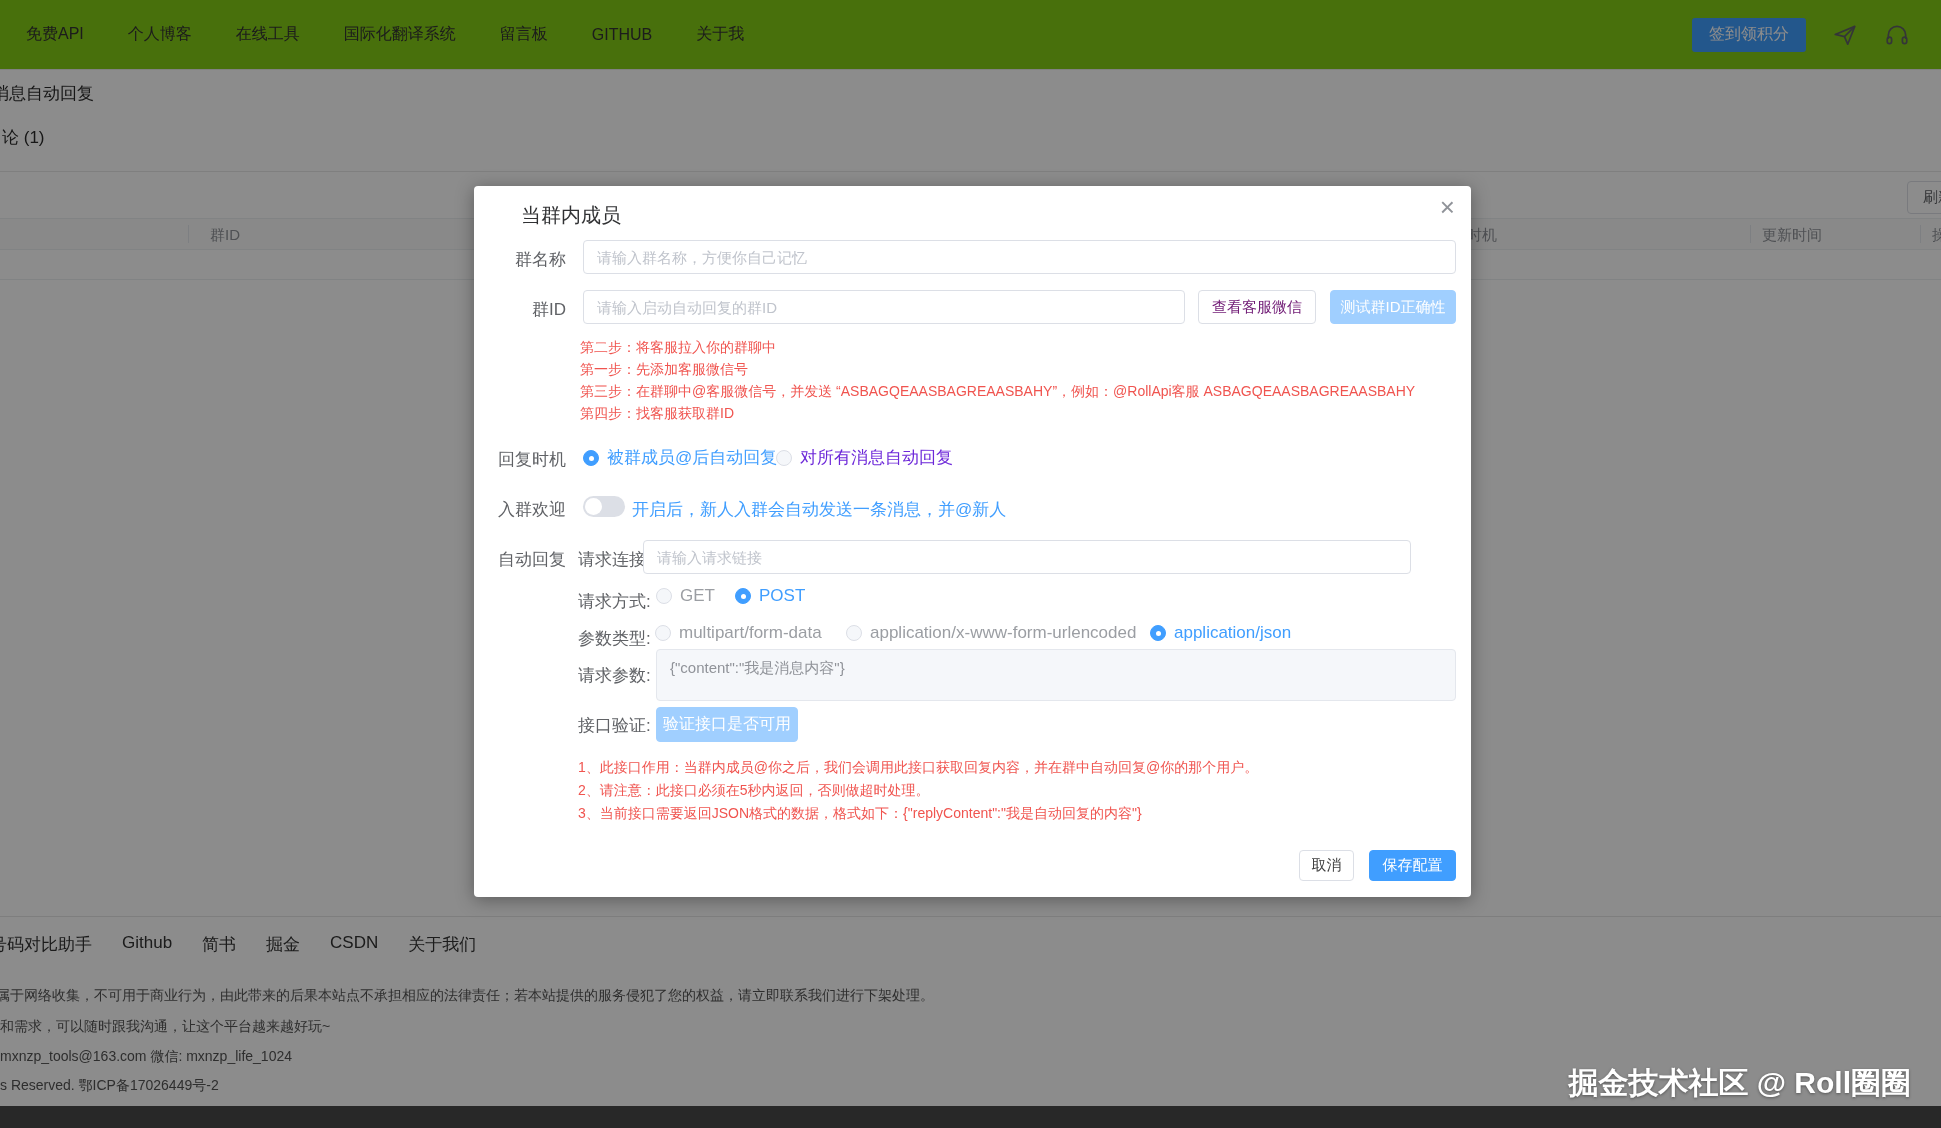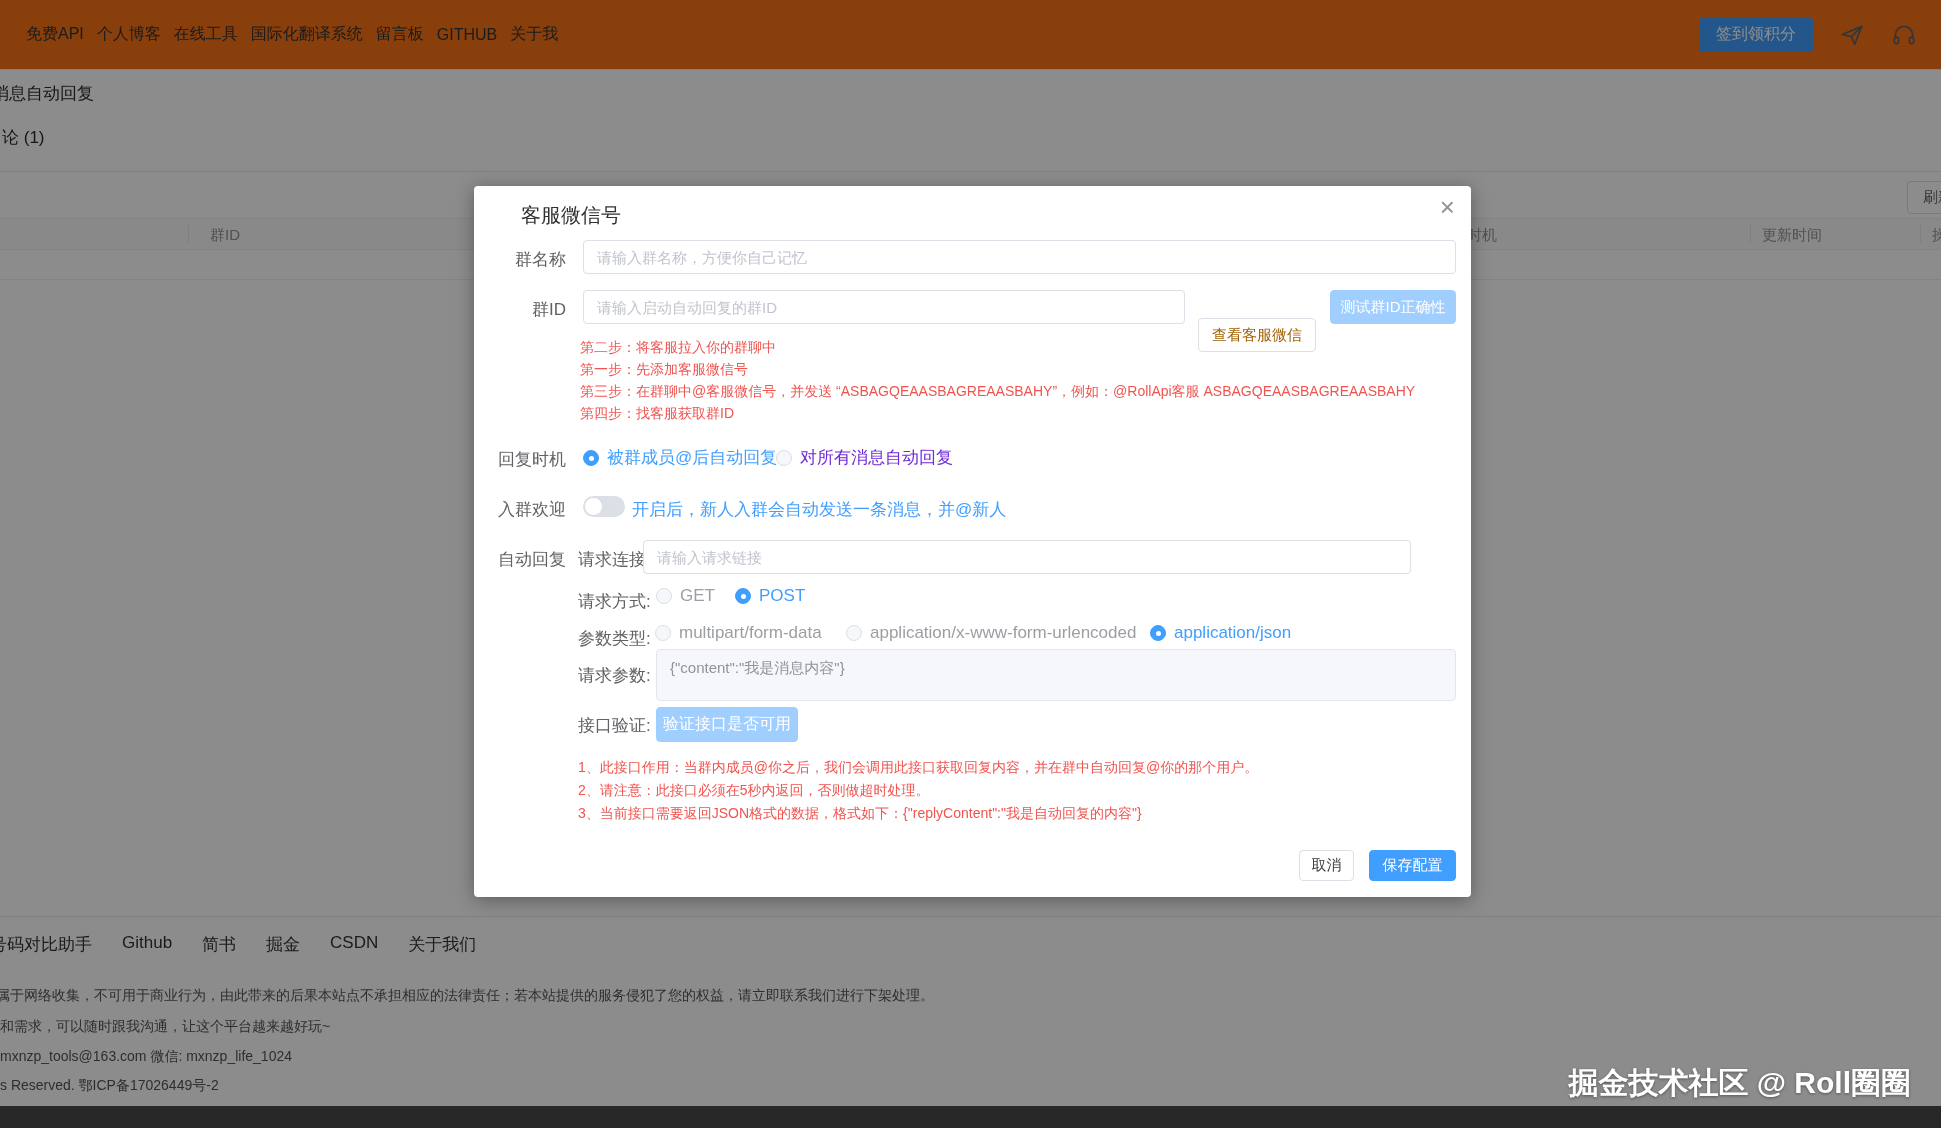--- a/index.html
+++ b/index.html
@@ -3,23 +3,23 @@
 <meta charset="utf-8">
 <style>
   * { margin:0; padding:0; box-sizing:border-box; }
   html,body { width:1941px; height:1128px; }
   body { position:relative; overflow:hidden; background:#fff;
          font-family:"Liberation Sans", sans-serif; color:#333; }
 
   
   .page { position:absolute; inset:0; background:#fff; }
 
-  .nav { position:absolute; top:0; left:0; right:0; height:70px; background:#f97316;
+  .nav { position:absolute; top:0; left:0; right:0; height:70px; background:#84cc16;
          border-bottom:1px solid #ececec; display:flex; align-items:center;
-         padding:0 24px 0 26px; gap:13px; }
+         padding:0 31px 0 26px; gap:44px; }
   .nav-item { font-size:16px; color:#333; white-space:nowrap; cursor:pointer; }
   .nav-right { margin-left:auto; display:flex; align-items:center; gap:26px; }
   .signin-btn { background:#409eff; color:#fff; font-size:16px; border:none;
                 border-radius:3px; height:34px; padding:0 17px; cursor:pointer; }
   .nav-icon svg { display:block; }
 
   .page-heading { position:absolute; top:82px; left:-8px; font-size:17px; color:#2b2b2b; }
   .page-subheading { position:absolute; top:126px; left:2px; font-size:17px; color:#2b2b2b; }
 
   .card { position:absolute; top:171px; left:0; right:0; height:108px; background:#fff;
@@ -65,21 +65,21 @@
 
   .txt-input { position:absolute; height:34px; border:1px solid #dcdfe6; border-radius:4px;
                font-size:15px; color:#606266; padding:0 13px; outline:none;
                font-family:"Liberation Sans", sans-serif; }
   .txt-input::placeholder { color:#c0c4cc; }
 
   .in-name { left:109px; top:54px;  width:873px; }
   .in-gid  { left:109px; top:104px; width:602px; }
 
   .btn-plain { position:absolute; background:#fff; border:1px solid #dcdfe6; border-radius:4px;
-               font-size:15px; color:#a16207; cursor:pointer;margin-top:28px; }
+               font-size:15px; color:#701a75; cursor:pointer; }
   .btn-view  { left:724px; top:104px; width:118px; height:34px; }
   .btn-test  { position:absolute; left:856px; top:104px; width:126px; height:34px;
                background:#a0cfff; border:1px solid #a0cfff; border-radius:4px;
                font-size:15px; color:#fff; cursor:pointer; }
 
   .steps { position:absolute; left:106px; top:150px; }
   .step  { font-size:14px; color:#f0544f; line-height:22px; white-space:nowrap; }
 
   .radio-item { position:absolute; display:flex; align-items:center; gap:8px;
                 font-size:17px; white-space:nowrap; cursor:pointer; }
@@ -185,21 +185,21 @@
     <div class="footer-line fl-3">mxnzp_tools@163.com 微信: mxnzp_life_1024</div>
     <div class="footer-line fl-4">s Reserved. 鄂ICP备17026449号-2</div>
     <div class="dark-strip"></div>
   </div>
 
 </div>
 
 <div class="overlay"></div>
 
 <div class="modal">
-  <div class="m-title">客服微信号</div>
+  <div class="m-title">当群内成员</div>
   <button class="m-close">×</button>
 
   <div class="f-label" style="top:62px">群名称</div>
   <input class="txt-input in-name" placeholder="请输入群名称，方便你自己记忆" style="">
 
   <div class="f-label" style="top:112px">群ID</div>
   <input class="txt-input in-gid" placeholder="请输入启动自动回复的群ID" style="">
   <button class="btn-plain btn-view">查看客服微信</button>
   <button class="btn-test">测试群ID正确性</button>
 

